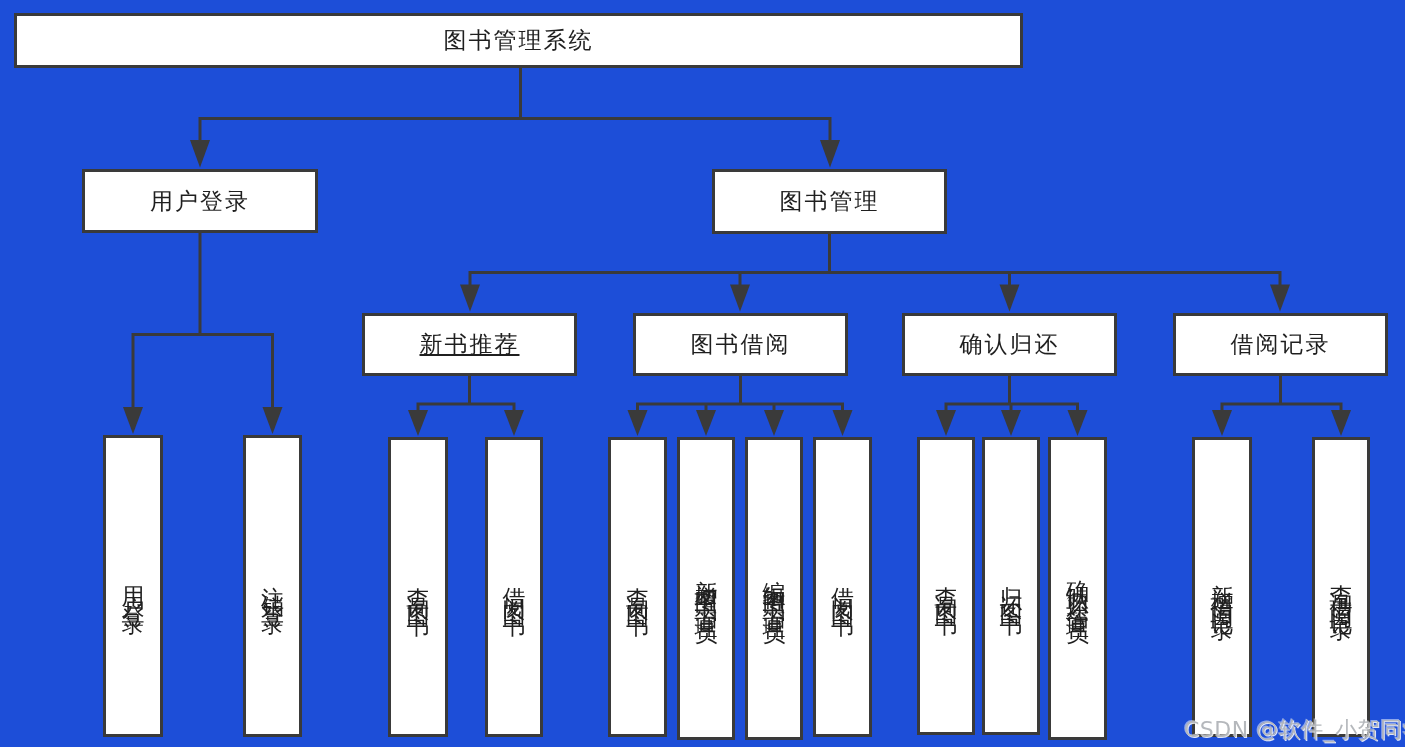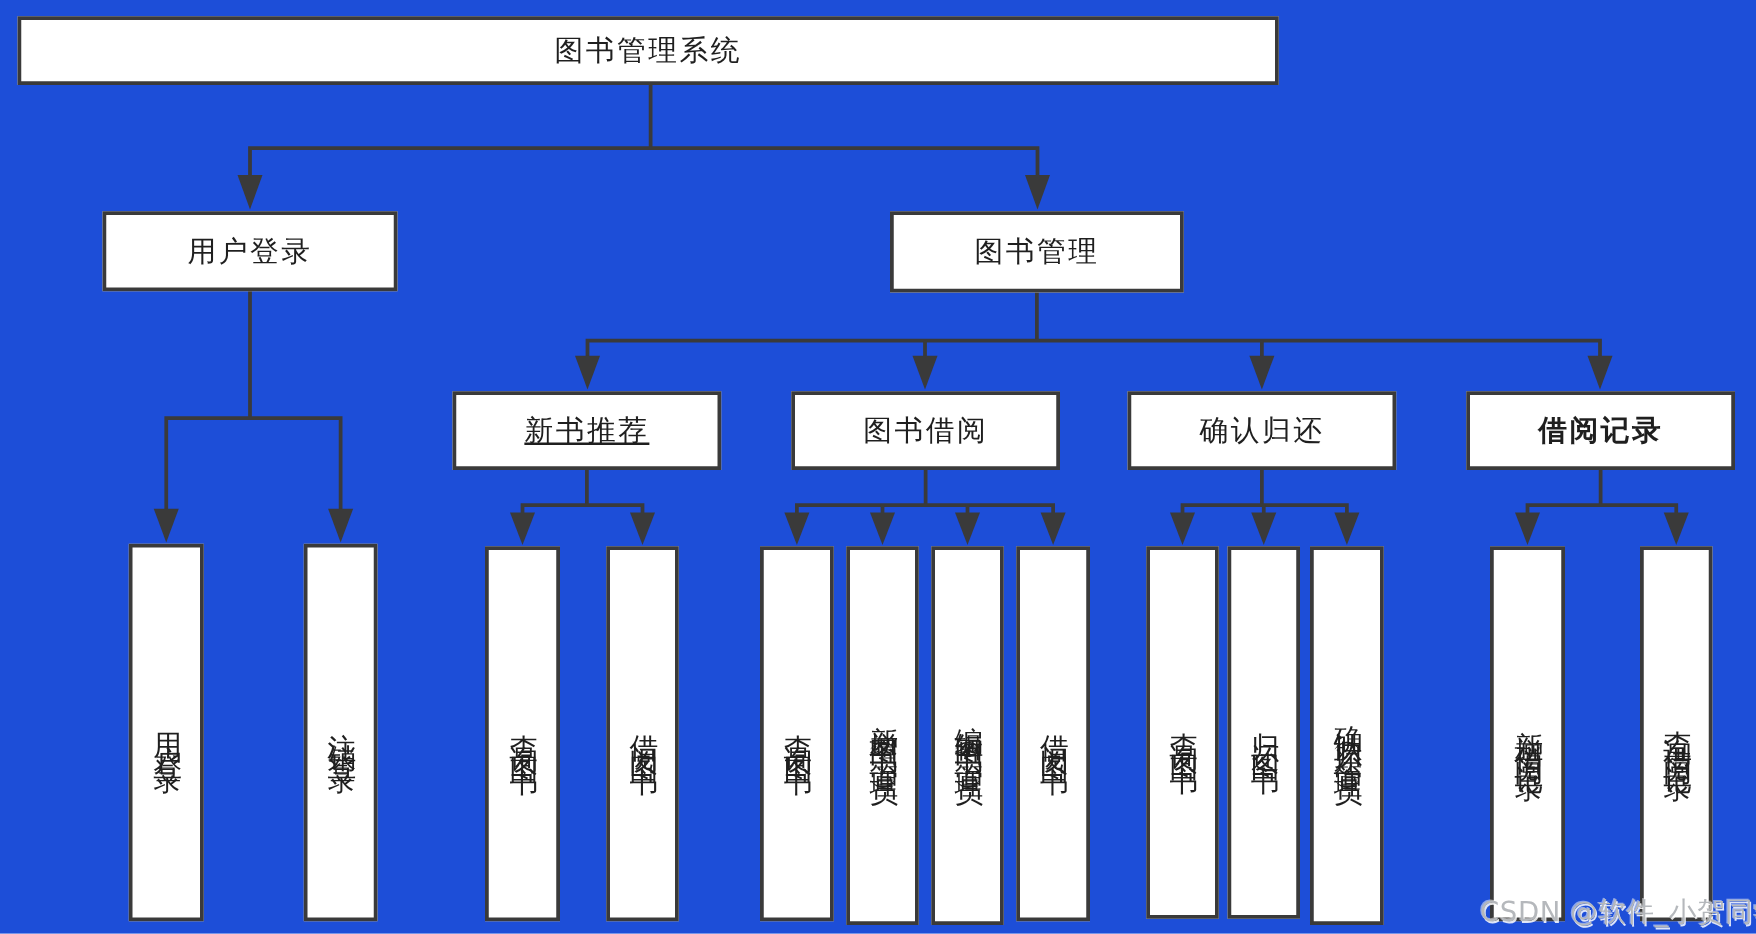--- a/index.html
+++ b/index.html
@@ -106,21 +106,21 @@
 
   <div class="box h-box" style="left:362px; top:313px; width:215px; height:63px;text-decoration:underline;">
     <span>新书推荐</span>
   </div>
   <div class="box h-box" style="left:633px; top:313px; width:215px; height:63px;">
     <span>图书借阅</span>
   </div>
   <div class="box h-box" style="left:902px; top:313px; width:215px; height:63px;">
     <span>确认归还</span>
   </div>
-  <div class="box h-box" style="left:1173px; top:313px; width:215px; height:63px;font-weight:bold;">
+  <div class="box h-box" style="left:1173px; top:313px; width:215px; height:63px;">
     <span>借阅记录</span>
   </div>
 
   <div class="box v-box" style="left:103px; top:435px; width:60px; height:302px;">
     <span>用户登录</span>
   </div>
   <div class="box v-box" style="left:243px; top:435px; width:59px; height:302px;">
     <span>注销登录</span>
   </div>
 

